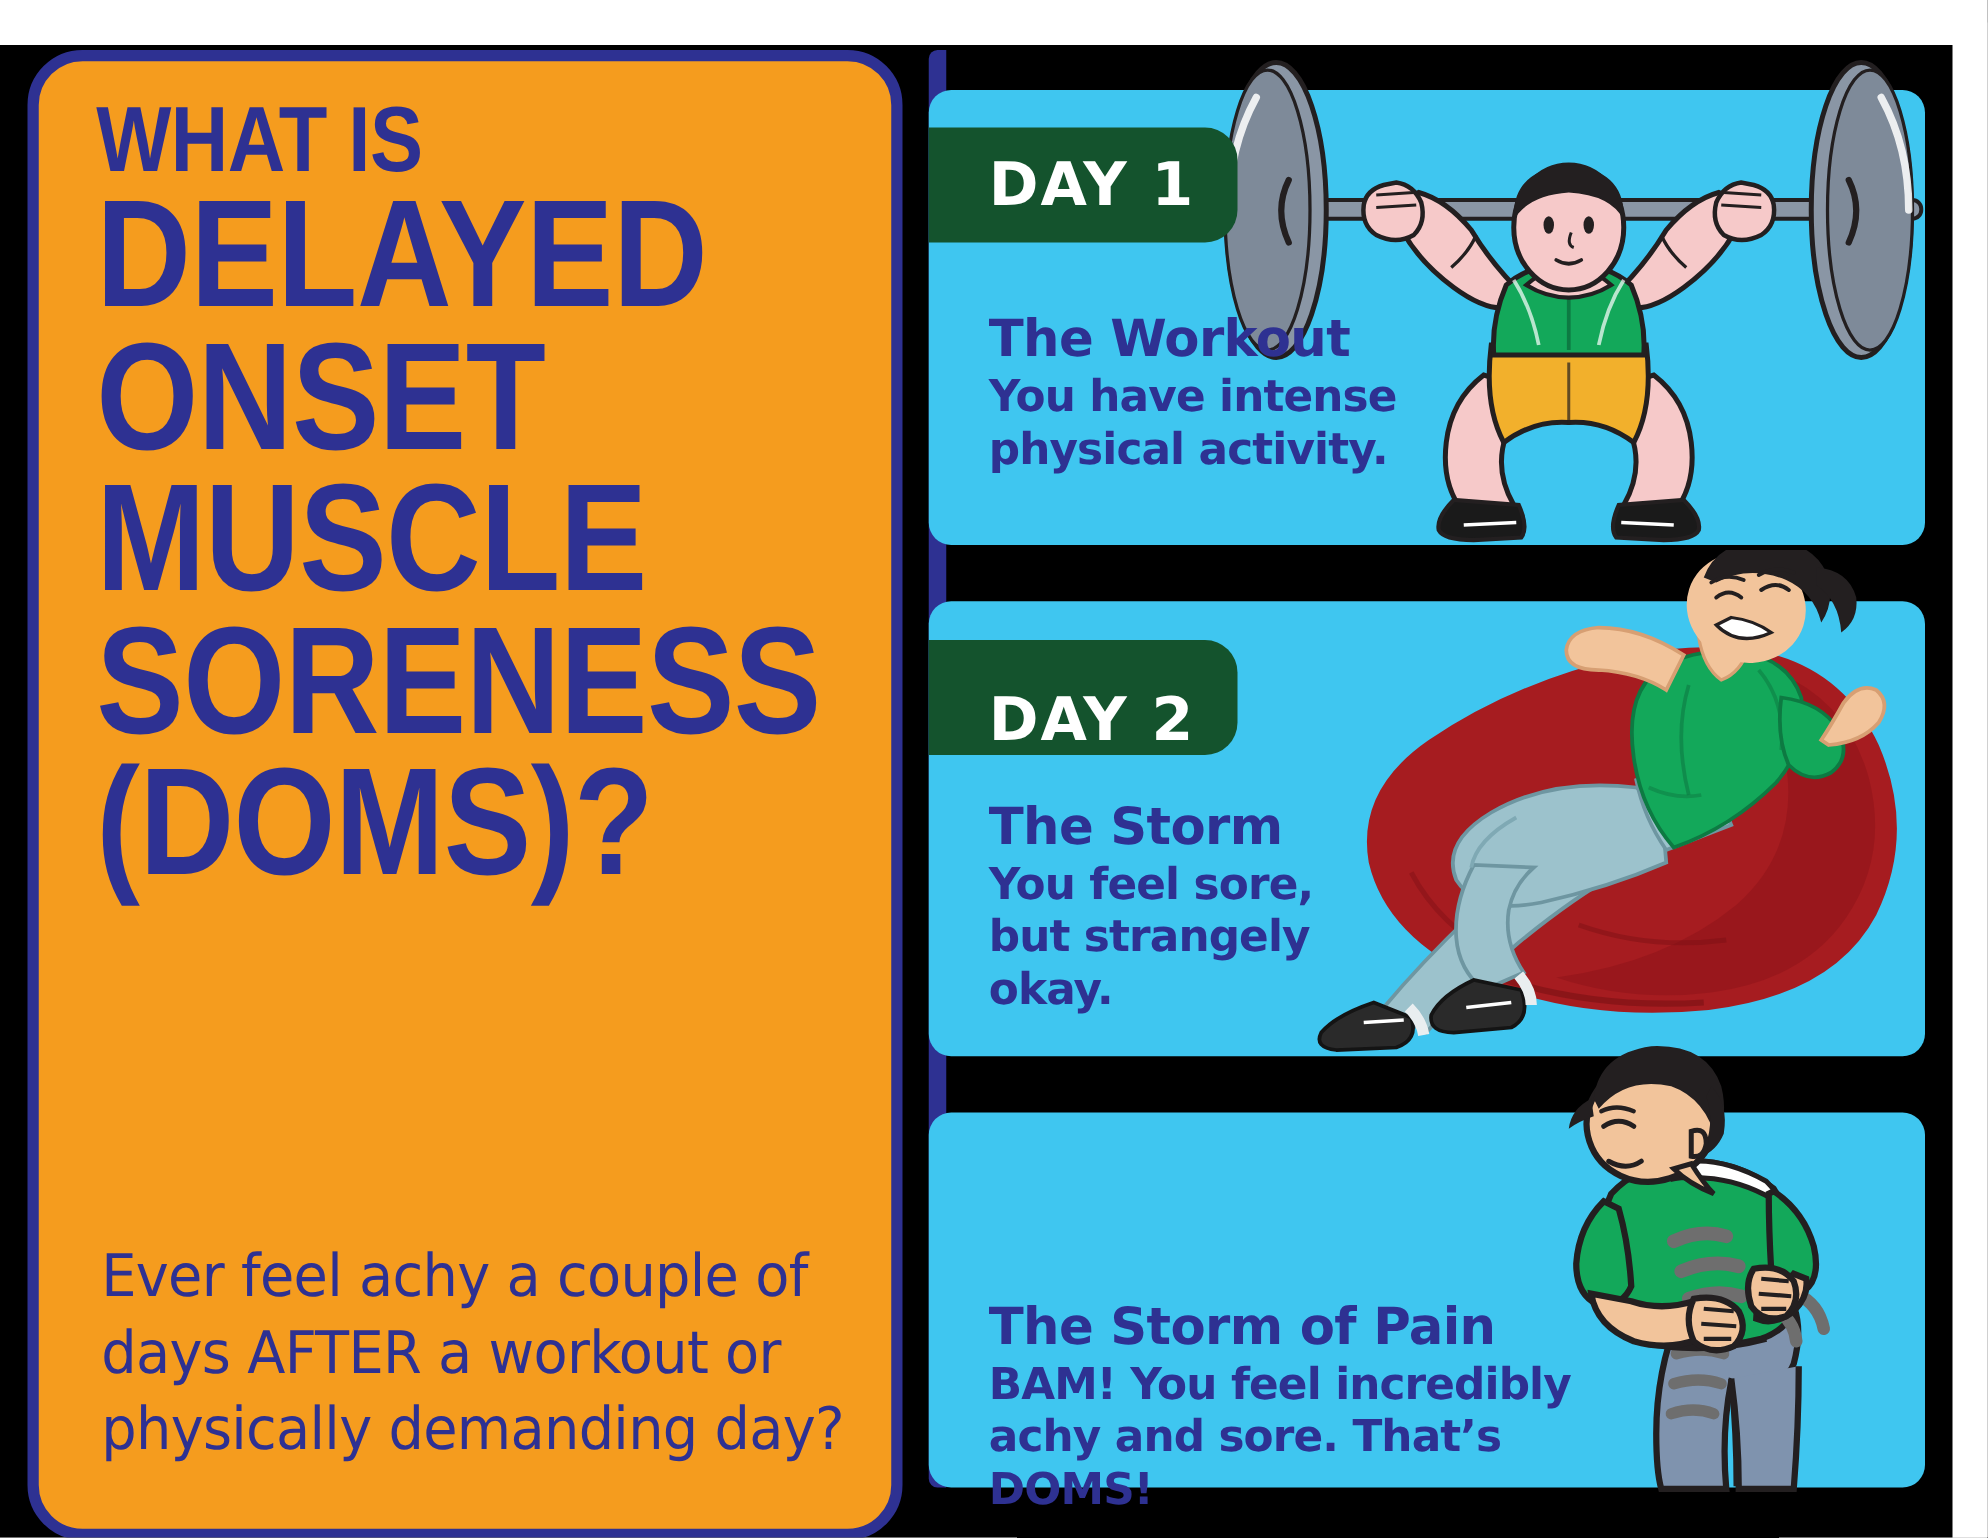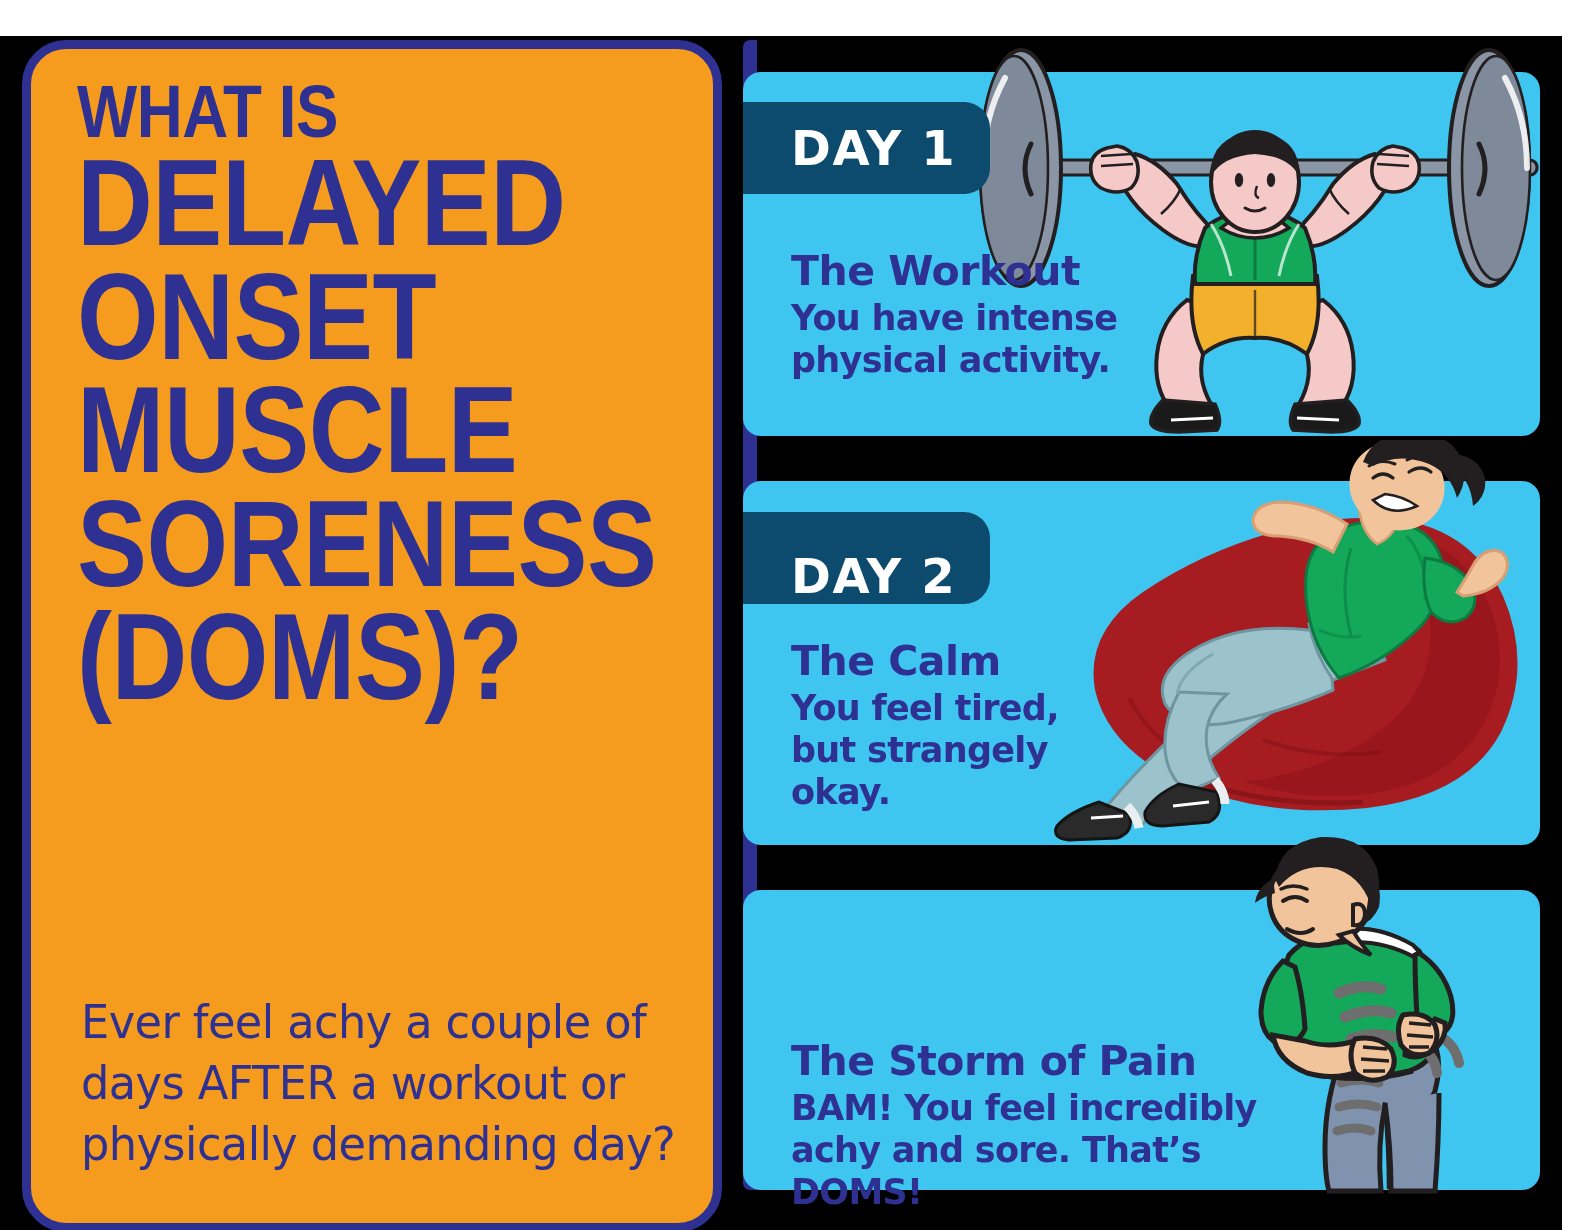--- a/index.html
+++ b/index.html
@@ -93,21 +93,21 @@
   .card-clip {
     position:absolute; inset:0;
     border-radius:18px;
     overflow:hidden;
   }
 
   .day-badge {
     position:absolute;
     left:0;
     height:92px;
-    background:#0c4a6e;
+    background:#14532d;
     border-radius:0 26px 26px 0;
     display:flex;
     align-items:center;
     padding-left:48px;
     padding-right:34px;
     z-index:6;
   }
   #badge-1 { top:62px; }
   #badge-2 { top:472px;align-items:flex-end; }
   #badge-3 { top:881px; }
@@ -302,22 +302,22 @@
       <path d="M374 20 Q388 12 402 18" stroke="#231F20" stroke-width="3" fill="none" stroke-linecap="round"></path>
 
       <path d="M340 60 Q358 78 384 66 Q370 56 352 54 Z" fill="#ffffff" stroke="#231F20" stroke-width="2.6"></path>
     </svg>
 
     <div class="day-badge" id="badge-2">
       <span>DAY 2</span>
     </div>
 
     <div class="card-text" id="text-2">
-      <div class="card-title">The Calm</div>
-      <div class="card-desc">You feel tired, but strangely okay.</div>
+      <div class="card-title">The Storm</div>
+      <div class="card-desc">You feel sore, but strangely okay.</div>
     </div>
 
     <div class="card" id="card-3">
       <div class="card-clip"></div>
     </div>
 
     <svg class="art" id="art-3" viewBox="0 0 330 362">
 
       <path d="M130 218 Q112 262 112 312 Q112 342 116 356 L168 356 Q164 310 172 270 Q214 278 222 256 Q232 218 214 196 Z" fill="#7F93AE" stroke="#231F20" stroke-width="5"></path>
       <path d="M172 268 Q178 312 178 356 L222 356 Q226 306 226 258" stroke="#231F20" stroke-width="5" fill="#7F93AE"></path>

